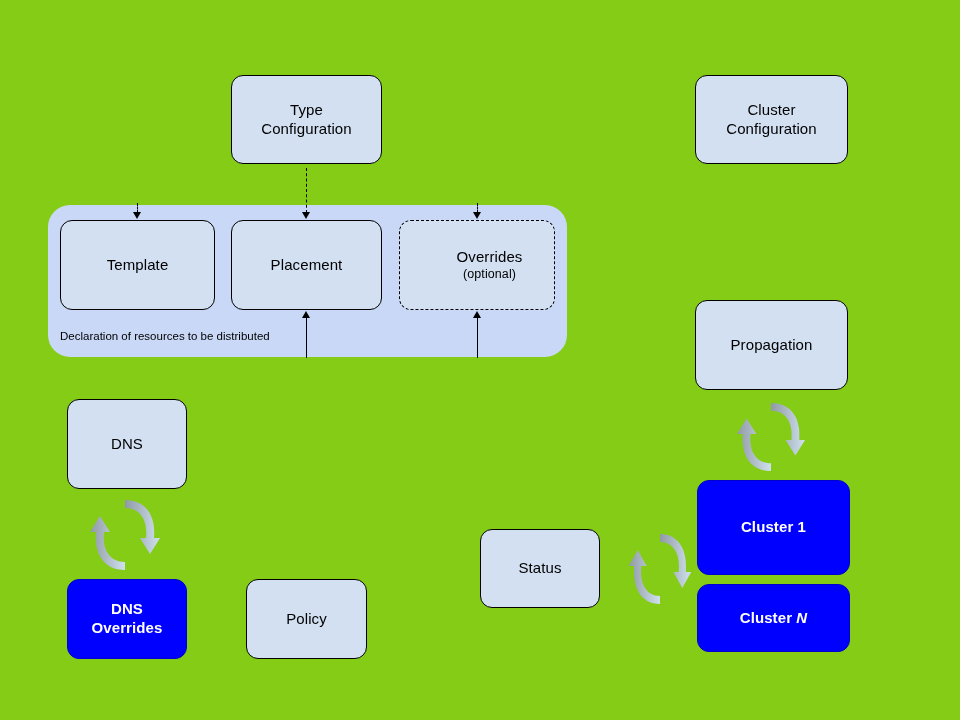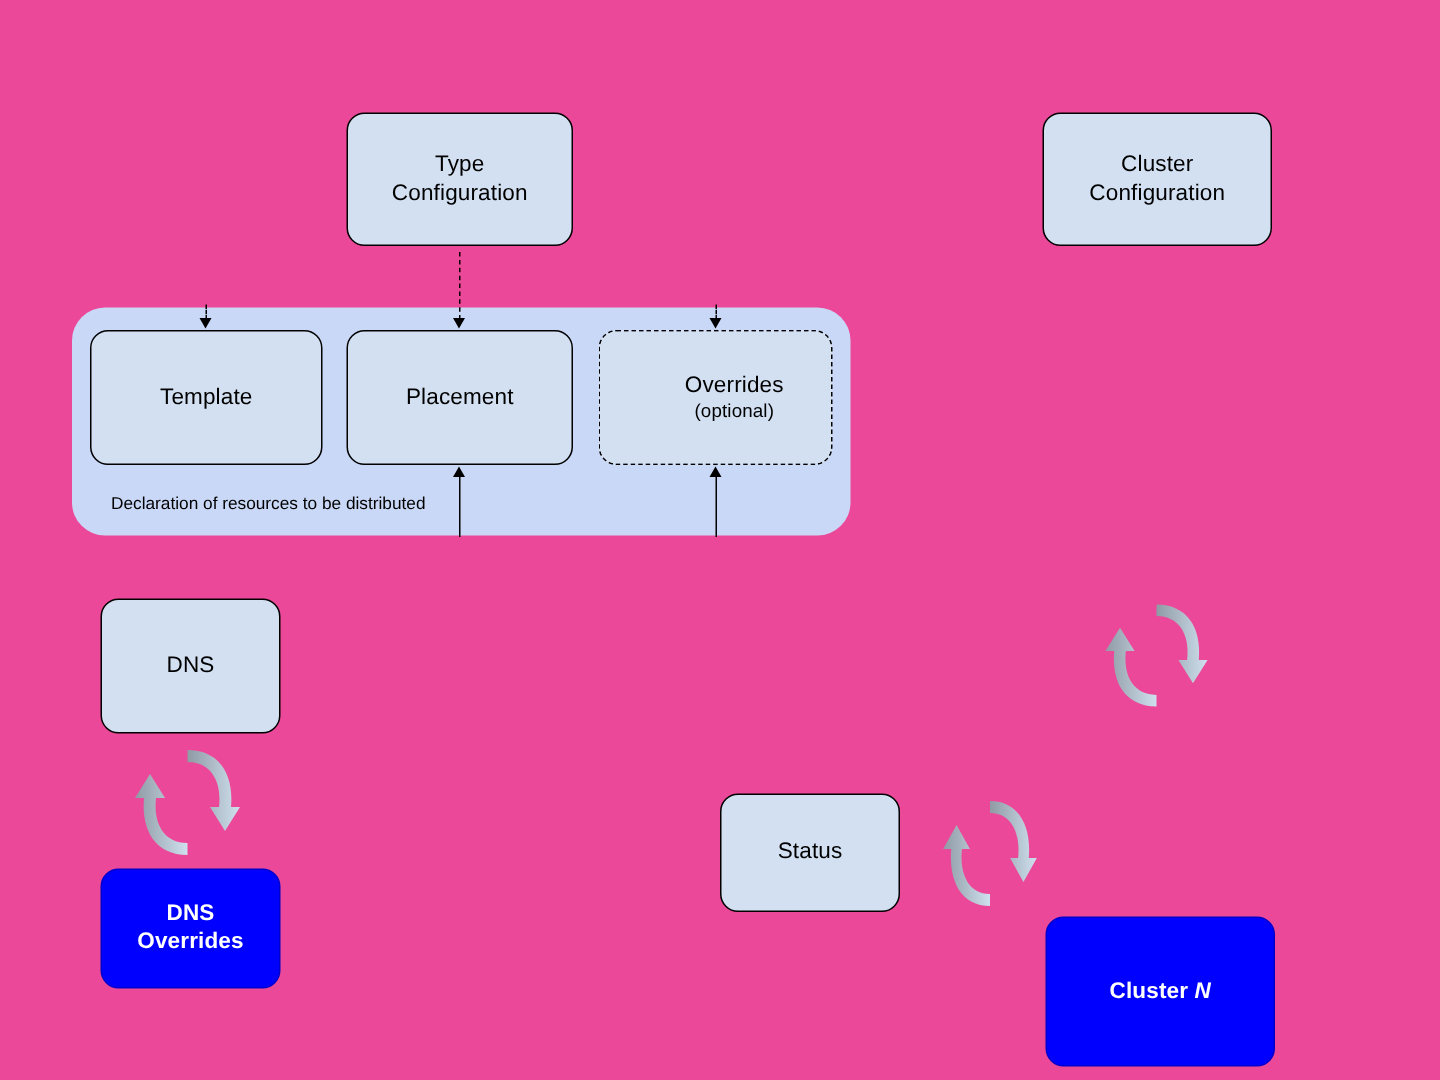--- a/index.html
+++ b/index.html
@@ -4,21 +4,21 @@
 <style>
   html, body {
     margin: 0;
     padding: 0;
     background: #000000;
   }
   #stage {
     position: relative;
     width: 960px;
     height: 720px;
-    background: #ec4899;
+    background: #84cc16;
     overflow: hidden;
     font-family: "Liberation Sans", sans-serif;
   }
 
   
   .node {
     position: absolute;
     box-sizing: border-box;
     display: flex;
     flex-direction: column;
@@ -61,21 +61,21 @@
     top: 205px;
     width: 519px;
     height: 152px;
     box-sizing: border-box;
     background: #c9d8f7;
     border-radius: 22px;
     z-index: 1;
   }
   #group-caption {
     position: absolute;
-    left: 74px;
+    left: 60px;
     top: 330px;
     font-size: 11.5px;
     color: #000000;
     white-space: nowrap;
     z-index: 4;
     font-family: "Liberation Sans", sans-serif;
   }
 
   
   .vline {
@@ -162,20 +162,23 @@
   <div class="node" style="left:67px; top:399px; width:120px; height:90px;">
     <span class="ln">DNS</span>
   </div>
 
 
   <div class="node blue" style="left:67px; top:579px; width:120px; height:80px;">
     <span class="ln">DNS</span>
     <span class="ln">Overrides</span>
   </div>
 
+  <div class="node" style="left:246px; top:579px; width:121px; height:80px;">
+    <span class="ln">Policy</span>
+  </div>
 
   <div class="sync" style="left:88px; top:494px; width:74px; height:82px;">
     <svg viewBox="0 0 74 82" width="74" height="82" xmlns="http://www.w3.org/2000/svg" aria-hidden="true">
       <defs>
         <linearGradient id="gdns1" x1="0" y1="0" x2="1" y2="0">
           <stop offset="0" stop-color="#cfe0ee"></stop>
           <stop offset="1" stop-color="#8f9aa4"></stop>
         </linearGradient>
         <linearGradient id="gdns2" x1="1" y1="0" x2="0" y2="0">
           <stop offset="0" stop-color="#cfe0ee"></stop>
@@ -203,38 +206,46 @@
         <linearGradient id="gst2" x1="1" y1="0" x2="0" y2="0">
           <stop offset="0" stop-color="#cfe0ee"></stop>
           <stop offset="1" stop-color="#8f9aa4"></stop>
         </linearGradient>
       </defs>
       <path d="M37 6 C58 6 68 22 66 44 L72 44 L62 60 L52 44 L58 44 C60 26 52 14 37 14 Z" fill="url(#gst1)" transform="rotate(180 37 41)"></path>
       <path d="M37 6 C58 6 68 22 66 44 L72 44 L62 60 L52 44 L58 44 C60 26 52 14 37 14 Z" fill="url(#gst2)"></path>
     </svg>
   </div>
 
+  <div class="node" style="left:695px; top:300px; width:153px; height:90px;">
+    <span class="ln">Propagation</span>
+  </div>
 
   <div class="sync" style="left:735px; top:396px; width:72px; height:82px;">
     <svg viewBox="0 0 74 82" width="72" height="82" xmlns="http://www.w3.org/2000/svg" aria-hidden="true">
       <defs>
         <linearGradient id="gpr1" x1="0" y1="0" x2="1" y2="0">
           <stop offset="0" stop-color="#cfe0ee"></stop>
           <stop offset="1" stop-color="#8f9aa4"></stop>
         </linearGradient>
         <linearGradient id="gpr2" x1="1" y1="0" x2="0" y2="0">
           <stop offset="0" stop-color="#cfe0ee"></stop>
           <stop offset="1" stop-color="#8f9aa4"></stop>
         </linearGradient>
       </defs>
       <path d="M37 6 C58 6 68 22 66 44 L72 44 L62 60 L52 44 L58 44 C60 26 52 14 37 14 Z" fill="url(#gpr1)" transform="rotate(180 37 41)"></path>
       <path d="M37 6 C58 6 68 22 66 44 L72 44 L62 60 L52 44 L58 44 C60 26 52 14 37 14 Z" fill="url(#gpr2)"></path>
     </svg>
   </div>
 
-
-  <div class="node blue" style="left:697px; top:584px; width:153px; height:100px;margin-top:27px;">
+  <div class="node blue" style="left:697px; top:480px; width:153px; height:95px;">
+    <span class="ln">
+      <span>Cluster </span><span>1</span>
+    </span>
+  </div>
+
+  <div class="node blue" style="left:697px; top:584px; width:153px; height:68px;">
     <span class="ln">
       <span>Cluster </span><span class="ital">N</span>
     </span>
   </div>
 
 </div>
 
 </body></html>

